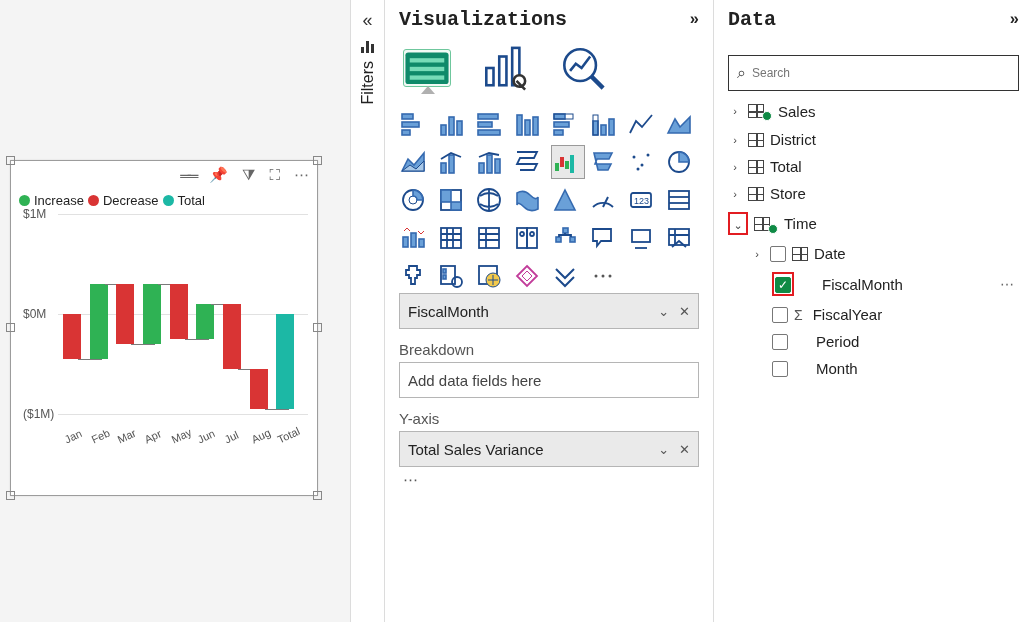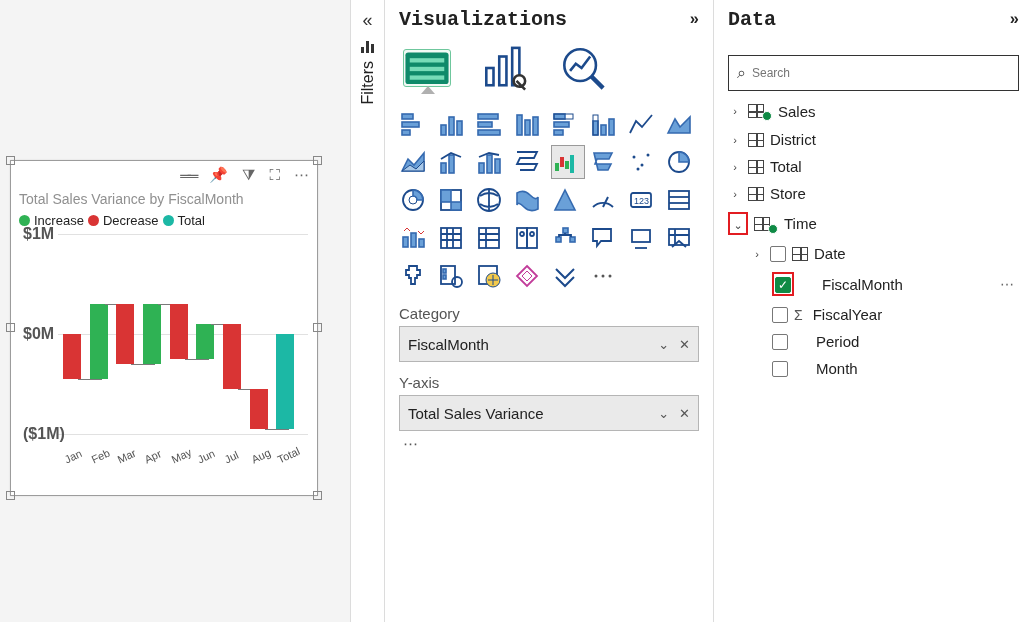--- a/index.html
+++ b/index.html
@@ -9,21 +9,21 @@
   
   .canvas-area { flex: 0 0 350px; background: #f4f4f4; position: relative; }
   .chart-card { position: absolute; left: 10px; top: 160px; width: 308px; height: 336px; background: #fff; border: 1px solid #9c9c9c; box-shadow: 0 0 2px rgba(0,0,0,.1); }
   .chart-toolbar { height: 28px; display: flex; justify-content: flex-end; align-items: center; gap: 14px; padding-right: 8px; color: #666; }
   .chart-toolbar span { font-size: 15px; cursor: pointer; }
   .chart-title-text { font-size: 14px; color: #909090; padding: 2px 8px; }
   .legend { display: flex; gap: 4px; padding: 4px 8px; font-size: 13px; align-items: center; }
   .legend-dot { width: 11px; height: 11px; border-radius: 50%; display: inline-block; }
   .plot { position: relative; width: 285px; height: 220px; margin: 2px 8px 0 12px; }
   .grid-line { position: absolute; left: 35px; right: 0; height: 1px; background: #e1e1e1; }
-  .y-tick { position: absolute; left: 0; font-size: 16px; color: #555; transform: translateY(-50%); font-weight: bold; }
+  .y-tick { position: absolute; left: 0; font-size: 12px; color: #555; transform: translateY(-50%); }
   .bars-area { position: absolute; left: 40px; right: 4px; top: 0; bottom: 0; }
   .bar-col { position: absolute; width: 18px; }
   .bar-seg { position: absolute; left: 0; width: 100%; }
   .dash { position: absolute; left: -3px; width: 24px; height: 1px; background: #7a7a7a; }
   .x-labels { position: absolute; left: 40px; right: 4px; bottom: -26px; height: 26px; }
   .x-lab { position: absolute; font-size: 11px; color: #555; transform: rotate(-25deg); transform-origin: left center; top: 0; white-space: nowrap; }
   .sel-handle { position: absolute; width: 9px; height: 9px; border: 1px solid #888; background: transparent; }
 
   
   .filters-rail { flex: 0 0 35px; background: #fff; border-left: 1px solid #dcdcdc; border-right: 1px solid #dcdcdc; display: flex; flex-direction: column; align-items: center; padding-top: 10px; gap: 10px; }
@@ -98,21 +98,20 @@
       <span class="sel-handle" style="left:-5px; top:50%; margin-top:-5px;"></span>
       <span class="sel-handle" style="right:-5px; top:50%; margin-top:-5px;"></span>
 
       <div class="chart-toolbar">
         <span style="letter-spacing:-3px;">══</span>
         <span>📌</span>
         <span>⧩</span>
         <span>⛶</span>
         <span>⋯</span>
       </div>
-      <div class="chart-title-text">Total Sales Variance by FiscalMonth</div>
       <div class="legend" id="legend-host">
           <span class="legend-dot" style="background: rgb(47, 178, 84);"></span>
           <span>Increase</span>
           <span class="legend-dot" style="background: rgb(217, 52, 52);"></span>
           <span>Decrease</span>
           <span class="legend-dot" style="background: rgb(28, 184, 165);"></span>
           <span>Total</span>
         </div>
       <div class="plot" id="plot">
           <div class="grid-line" style="top: 0px;"></div>
@@ -461,29 +460,32 @@
         </div>
         <div class="viz-cell">
           <svg viewBox="0 0 26 26">
             <circle cx="6" cy="13" r="1.5" fill="#555"></circle>
             <circle cx="13" cy="13" r="1.5" fill="#555"></circle>
             <circle cx="20" cy="13" r="1.5" fill="#555"></circle>
           </svg>
         </div>
       </div>
 
-    <div class="section-label">Category</div>
     <div class="field-well filled">
       <span>FiscalMonth</span>
       <span class="end-ctrls">
         <span>⌄</span>
         <span>✕</span>
       </span>
     </div>
 
+    <div class="section-label">Breakdown</div>
+    <div class="field-well empty">
+      <span>Add data fields here</span>
+    </div>
 
     <div class="section-label">Y-axis</div>
     <div class="field-well filled">
       <span>Total Sales Variance</span>
       <span class="end-ctrls">
         <span>⌄</span>
         <span>✕</span>
       </span>
     </div>
     <div class="ellipsis">⋯</div>

